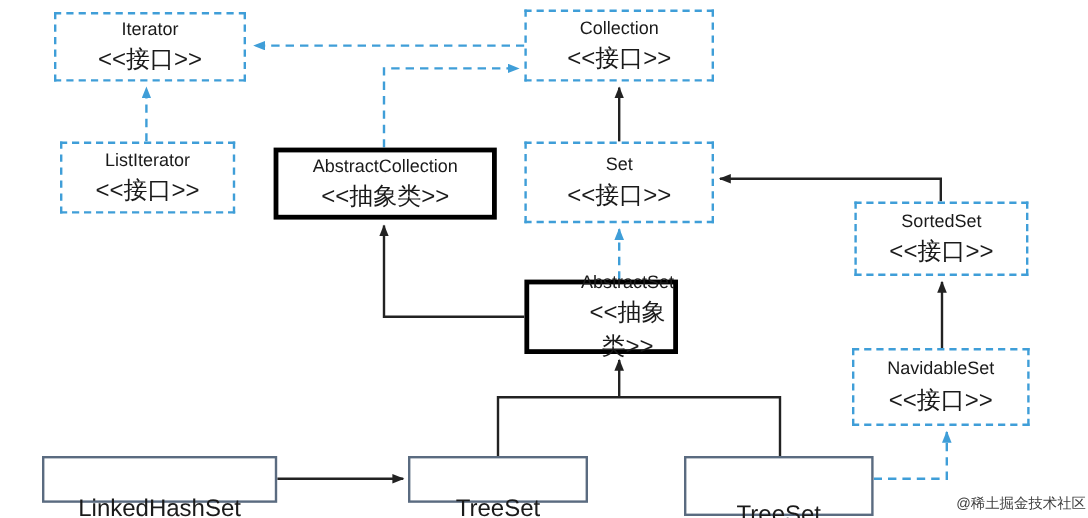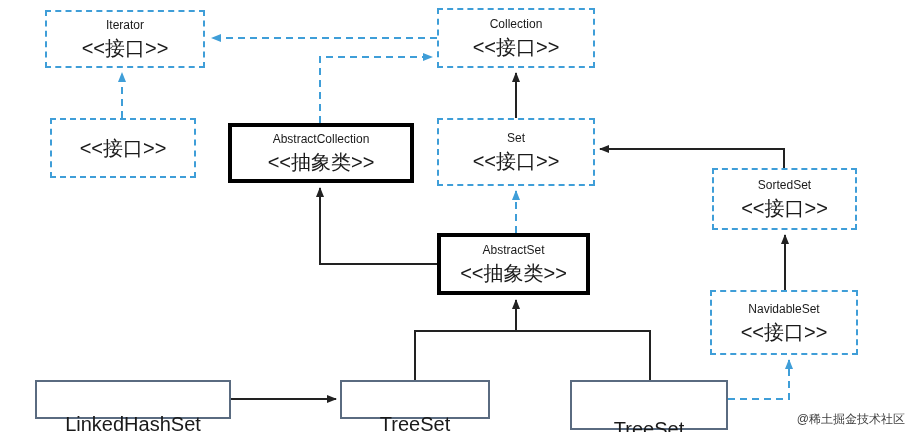--- a/index.html
+++ b/index.html
@@ -17,32 +17,32 @@
     flex-direction:column;
     align-items:center;
     justify-content:center;
     text-align:center;
     box-sizing:border-box;
     z-index:2;
   }
   .iface{border:2px dashed #3f9ed8;}
   .abstract{border:4px solid #000000;}
   .cls{border:2px solid #5a6b80;}
-  .node .name{font-size:12px;color:#1a1a1a;line-height:1.5;}
+  .node .name{font-size:15px;color:#1a1a1a;line-height:1.5;}
   .node .stereo{font-size:20px;color:#1a1a1a;line-height:1.4;}
   .cls .name{font-size:20px;margin-top:48px;}
 
   
   #n-iterator{left:45px;top:10px;width:160px;height:58px;}
   #n-collection{left:437px;top:8px;width:158px;height:60px;}
   #n-listiterator{left:50px;top:118px;width:146px;height:60px;}
   #n-abstractcollection{left:228px;top:123px;width:186px;height:60px;}
   #n-set{left:437px;top:118px;width:158px;height:68px;}
   #n-sortedset{left:712px;top:168px;width:145px;height:62px;}
-  #n-abstractset{left:437px;top:233px;width:153px;height:62px;}
+  #n-abstractset{left:437px;top:233px;width:128px;height:62px;padding-left:44px;}
   #n-navidableset{left:710px;top:290px;width:148px;height:65px;}
   #n-linkedhashset{left:35px;top:380px;width:196px;height:39px;}
   #n-hashset{left:340px;top:380px;width:150px;height:39px;}
   #n-treeset{left:570px;top:380px;width:158px;height:50px;}
 
   #edges{position:absolute;left:0;top:0;width:907px;height:432px;z-index:1;pointer-events:none;}
 
   #watermark{
     position:absolute;
     right:2px;bottom:4px;
@@ -89,20 +89,21 @@
     <div class="name">Iterator</div>
     <div class="stereo">&lt;&lt;接口&gt;&gt;</div>
   </div>
 
   <div id="n-collection" class="node iface">
     <div class="name">Collection</div>
     <div class="stereo">&lt;&lt;接口&gt;&gt;</div>
   </div>
 
   <div id="n-listiterator" class="node iface">
+    <div class="name">ListIterator</div>
     <div class="stereo">&lt;&lt;接口&gt;&gt;</div>
   </div>
 
   <div id="n-abstractcollection" class="node abstract">
     <div class="name">AbstractCollection</div>
     <div class="stereo">&lt;&lt;抽象类&gt;&gt;</div>
   </div>
 
   <div id="n-set" class="node iface">
     <div class="name">Set</div>

